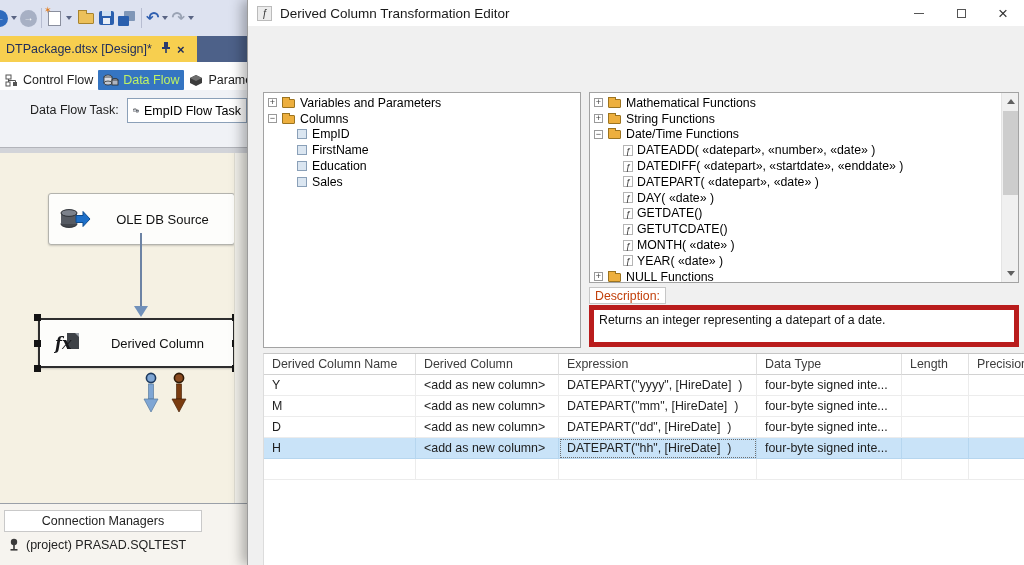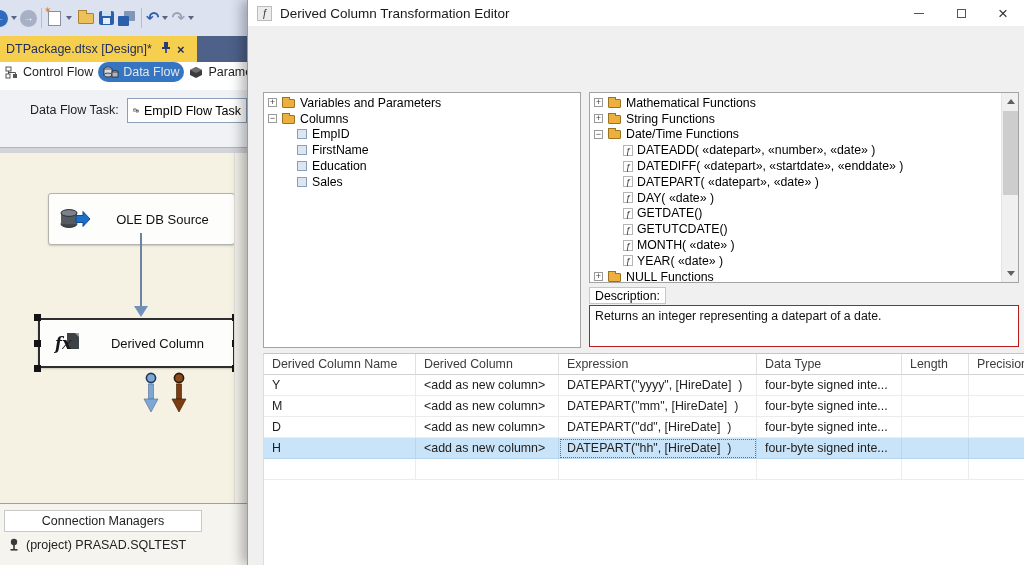--- a/index.html
+++ b/index.html
@@ -23,23 +23,23 @@
   .saveall{position:relative;width:17px;height:15px;margin:0 2px}
   .saveall .s1,.saveall .s2{position:absolute;width:11px;height:10px;background:#2a5fae;border-radius:1px}
   .saveall .s1{left:0;bottom:0}.saveall .s2{right:0;top:0}
   .uglyph{font-size:16px;font-weight:bold;line-height:1}
 
   .tabstrip{position:absolute;left:0;top:36px;width:247px;height:26px;background:var(--c-tabstrip_bg,#4d6189)}
   .doctab{position:absolute;left:0;top:0;height:26px;width:197px;background:var(--c-tab_gold,#f7cf4f);display:flex;align-items:center;padding:0 6px;color:#202e5c;font-size:12.5px;white-space:nowrap}
   .doctab .pin{margin-left:8px}
   .doctab .x{margin-left:7px;font-size:13px;font-weight:bold}
 
-  .viewtabs{position:absolute;left:0;top:62px;width:247px;height:28px;background:#fff;display:flex;align-items:flex-start;font-size:12.5px;color:#1e1e1e;white-space:nowrap;overflow:hidden}
+  .viewtabs{position:absolute;left:0;top:62px;width:247px;height:28px;background:#fff;display:flex;align-items:flex-end;font-size:12.5px;color:#1e1e1e;white-space:nowrap;overflow:hidden}
   .vt{display:flex;align-items:center;gap:4px;padding:3px 5px;flex:none}
-  .vt.sel{background:var(--c-accent_blue,#3575c2);color:#e5e5e5;border-radius:10px}
+  .vt.sel{background:var(--c-accent_blue,#3575c2);color:#bef264;border-radius:1px}
 
   .taskrow{position:absolute;left:0;top:90px;width:247px;height:57px;background:#f0f2f6}
   .tasklabel{position:absolute;left:30px;top:13px;font-size:12.5px;color:#1e1e1e}
   .taskdd{position:absolute;left:127px;top:8px;width:120px;height:25px;background:#fff;border:1px solid #8ba0b8;display:flex;align-items:center;gap:5px;padding:0 5px;font-size:12.5px;white-space:nowrap;overflow:hidden}
 
   .hdivider{position:absolute;left:0;top:147px;width:247px;height:6px;background:#d2d4d9;border-top:1px solid #b2b4ba}
 
   .canvas{position:absolute;left:0;top:153px;width:247px;height:350px;background:var(--c-canvas_bg,#f5f1e3);overflow:hidden}
   .cscroll{position:absolute;right:0;top:0;width:13px;height:100%;background:#f3f2ec;border-left:1px solid #e0ded4}
   .node{position:absolute;background:#fdfdfb;border:1px solid #b3b3ad;border-radius:3px;box-shadow:0 1px 2px rgba(0,0,0,.18);display:flex;align-items:center;gap:10px;padding:0 10px;font-size:13px;color:#111}
@@ -81,22 +81,22 @@
   .gcolicon{width:10px;height:10px;border:1px solid #8aa0b8;background:#dbe6f1;margin-right:5px;flex:none}
   .gfx{width:10px;height:11px;border:1px solid #b5b5b5;background:#fff;color:#333;font-size:9px;font-style:italic;line-height:10px;text-align:center;margin-right:4px;flex:none}
   .wmark{position:absolute;left:0;top:200px;width:100%;text-align:center;font-weight:bold;font-size:14.5px;color:var(--c-watermark,#5d2f1e)}
 
   .vscroll{position:absolute;right:0;top:0;width:17px;height:100%;background:#f0f0f0;border-left:1px solid #e4e4e4}
   .sarr{position:absolute;left:0;width:17px;height:17px;display:flex;align-items:center;justify-content:center}
   .triu{width:0;height:0;border-left:4px solid transparent;border-right:4px solid transparent;border-bottom:5px solid #606060}
   .trid{width:0;height:0;border-left:4px solid transparent;border-right:4px solid transparent;border-top:5px solid #606060}
   .thumb{position:absolute;left:1px;top:18px;width:15px;height:84px;background:#cdcdcd}
 
-  .dlabel{position:absolute;left:341px;top:287px;height:17px;background:#fff;border:1px solid #c6c6c6;padding:1px 5px;font-size:12.3px;color:#000000}
-  .dbox{position:absolute;left:341px;top:305px;width:430px;height:42px;background:#fff;border:1px solid #b91c1c;padding:3px 5px;font-size:12.3px;color:#111}
+  .dlabel{position:absolute;left:341px;top:287px;height:17px;background:#fff;border:1px solid #c6c6c6;padding:1px 5px;font-size:12.3px;color:#c2410c}
+  .dbox{position:absolute;left:341px;top:305px;width:430px;height:42px;background:#fff;border:5px solid #b91c1c;padding:3px 5px;font-size:12.3px;color:#111}
 
   .grid{position:absolute;left:15px;top:353px;width:762px;height:212px;background:#fff;border-top:1px solid #c6c6c6;border-left:1px solid #dcdcdc;overflow:hidden;font-size:12.4px}
   .ghead{display:flex}
   .gcell{height:21px;line-height:20px;padding-left:8px;border-right:1px solid #ececec;border-bottom:1px solid #ececec;overflow:hidden;white-space:pre;flex:none;color:#1e1e1e}
   .ghead .gcell{border-right:1px solid #e0e0e0;border-bottom:1px solid #d2d2d2;color:#3c3c3c}
   .grow{display:flex;background:#fff}
   .grow.sel .gcell{background:var(--c-selection_blue,#c9e3f8);border-right-color:#b6d6ef;border-bottom-color:#b6d6ef}
   .gcell.foc{outline:1px dotted #6e6e6e;outline-offset:-2px}
 </style>
 </head>

